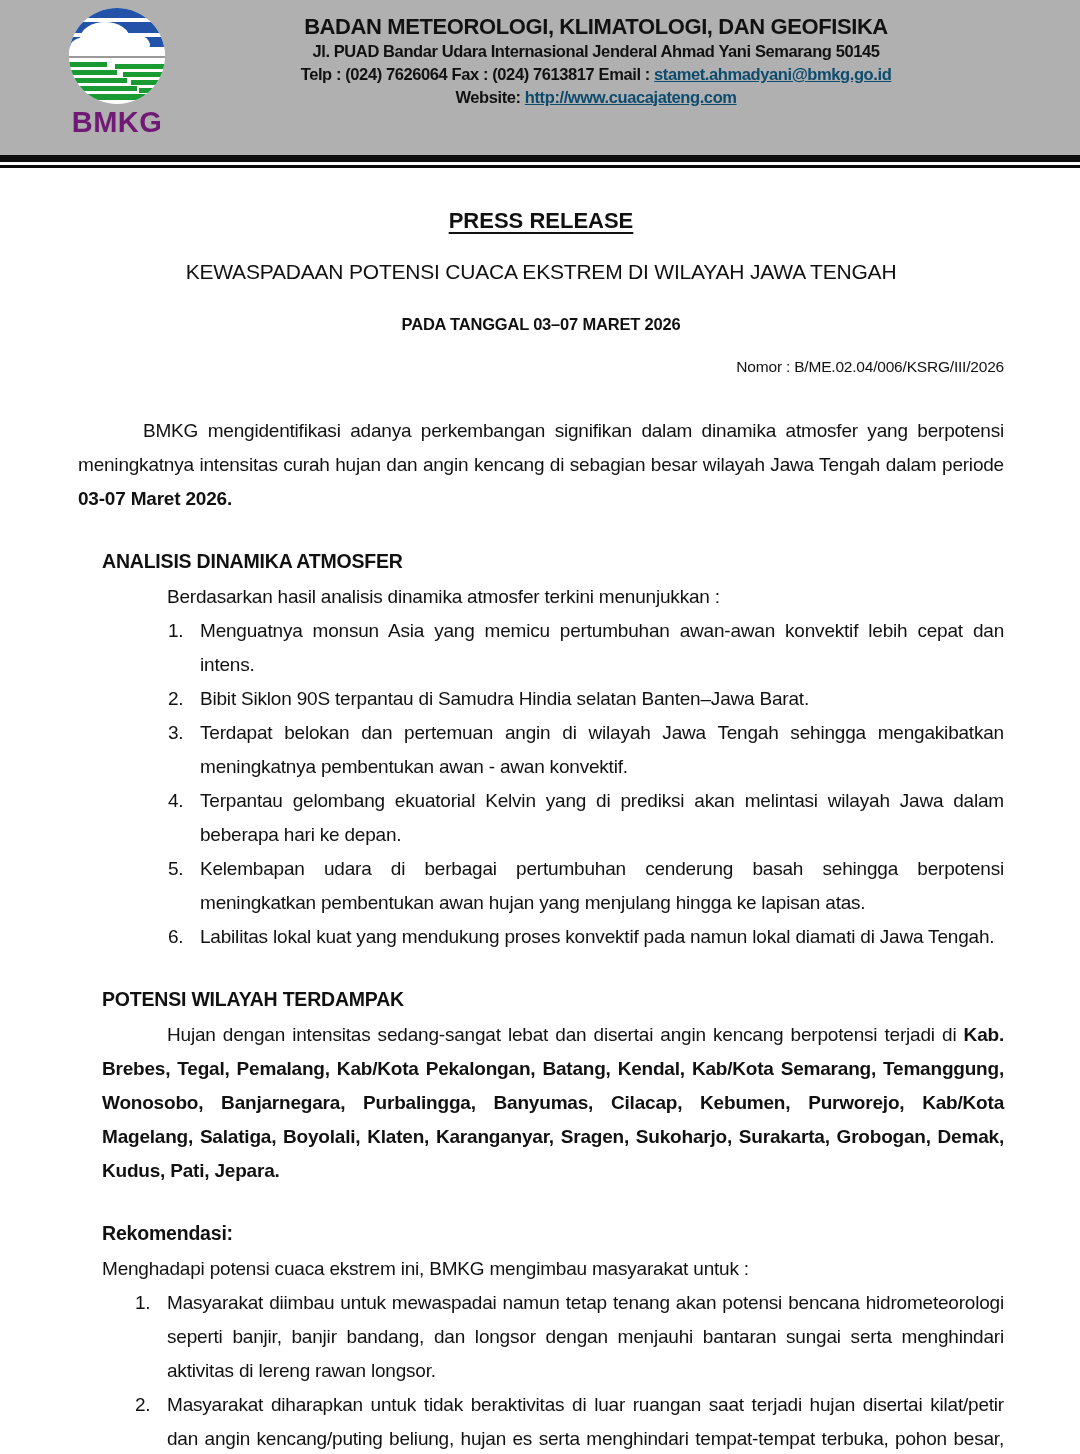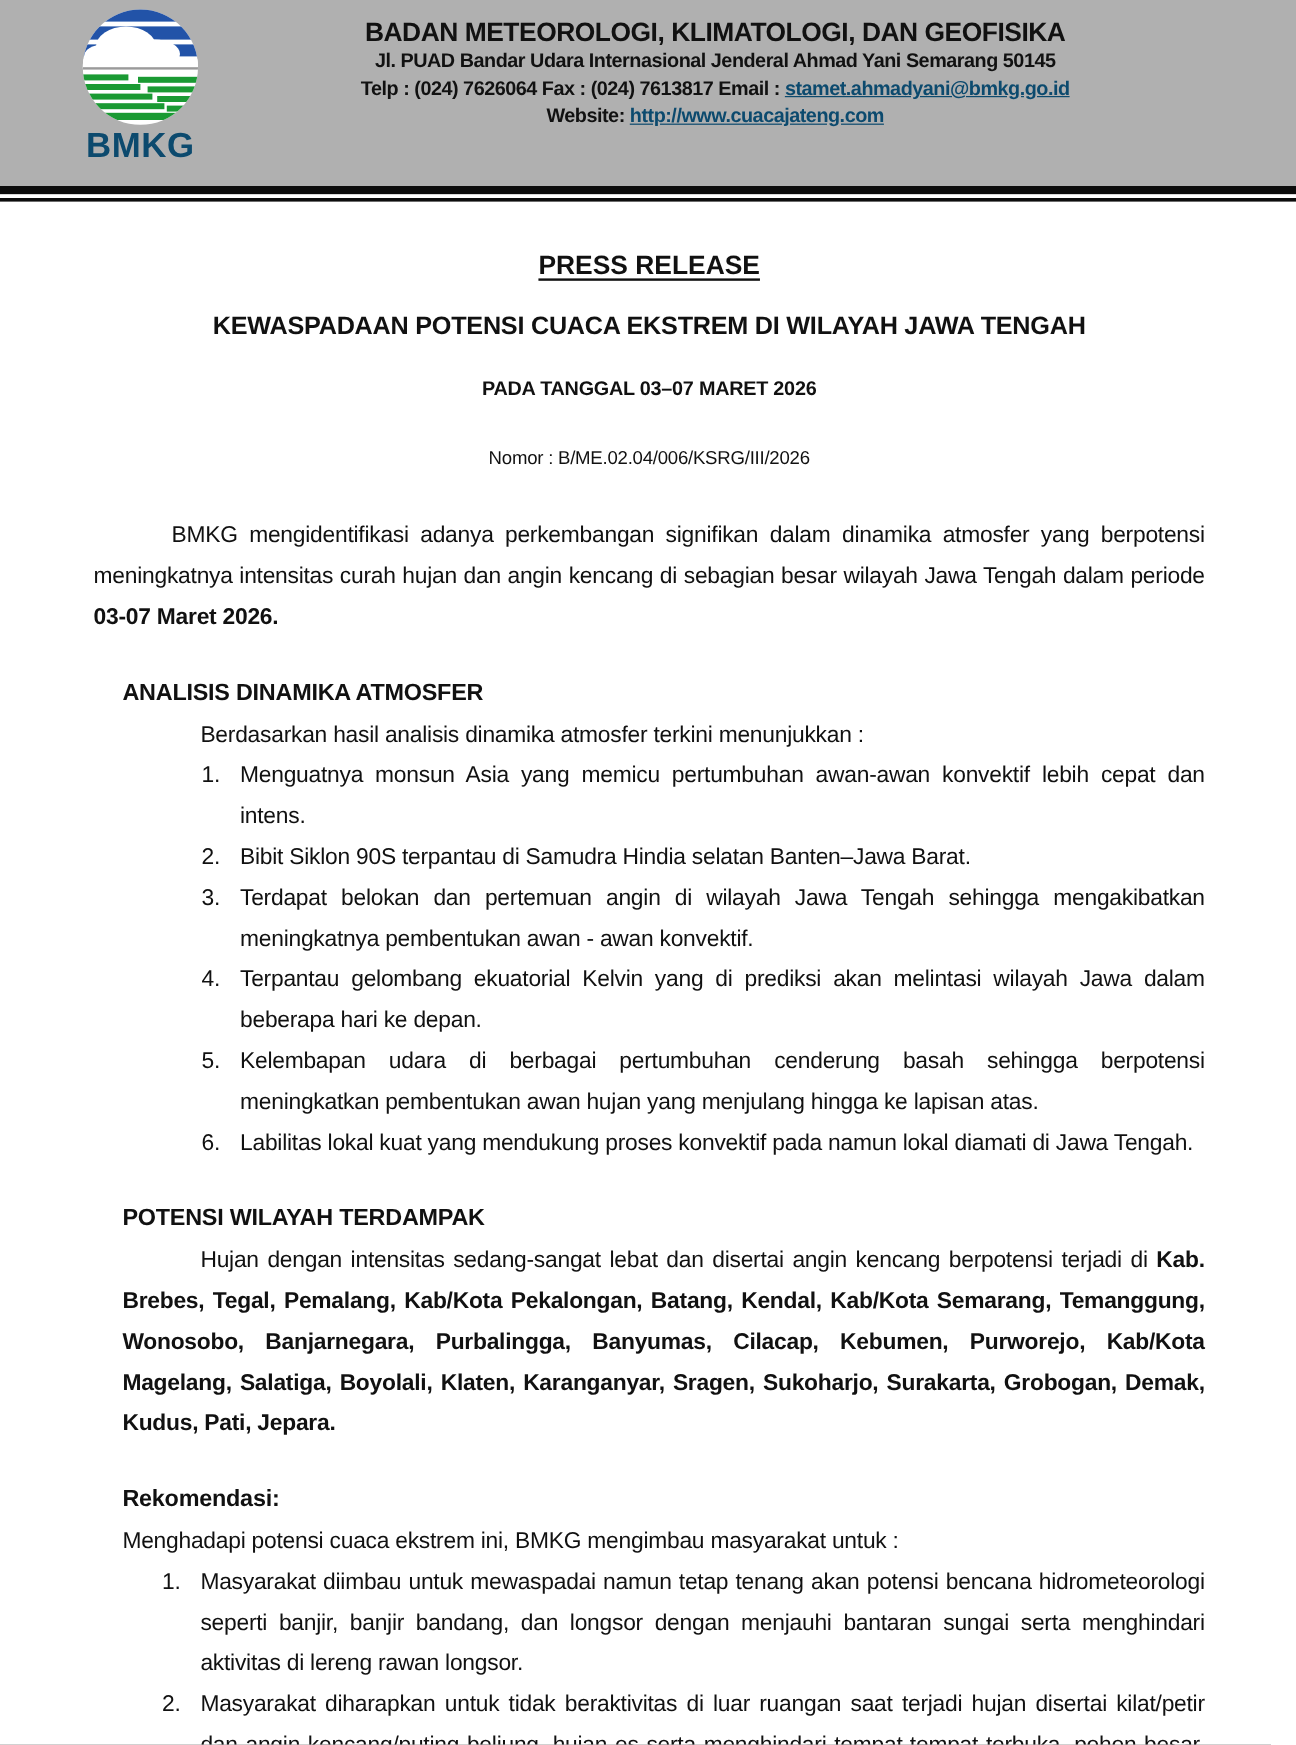--- a/index.html
+++ b/index.html
@@ -26,21 +26,21 @@
     width: 130px;
     flex: none;
     text-align: center;
     padding-top: 2px;
   }
   .logo-block svg { width: 100px; height: 100px; display: block; margin: 0 auto; }
   .logo-label {
     font-weight: bold;
     font-size: 29px;
     letter-spacing: 0.5px;
-    color: #0c4a6e;
+    color: #701a75;
     line-height: 1;
     margin-top: 2px;
   }
   .head-text {
     flex: 1;
     text-align: center;
     padding-top: 9px;
     letter-spacing: -0.4px;
   }
   .org-name, .station-name {
@@ -75,35 +75,35 @@
     font-weight: bold;
     font-size: 22px;
     margin-top: 16px;
     text-decoration: underline;
     text-underline-offset: 4px;
     text-decoration-thickness: 2px;
     letter-spacing: 0;
   }
   .doc-title {
     text-align: center;
-    font-weight: bold;
+    font-weight: normal;
     font-size: 21px;
     margin-top: 17px;
     letter-spacing: -0.2px;
   }
   .date-line {
     text-align: center;
     font-weight: bold;
     font-size: 16.5px;
     margin-top: 18px;
   }
   .number-line {
-    text-align: center;
+    text-align: right;
     font-size: 15.5px;
-    margin-top: 25px;
+    margin-top: 9px;
   }
   .para {
     text-align: justify;
     text-indent: 65px;
     margin-top: 30px;
   }
   .section { margin-top: 28px; margin-left: 24px; }
   .section-heading {
     font-weight: bold;
     font-size: 19.5px;

